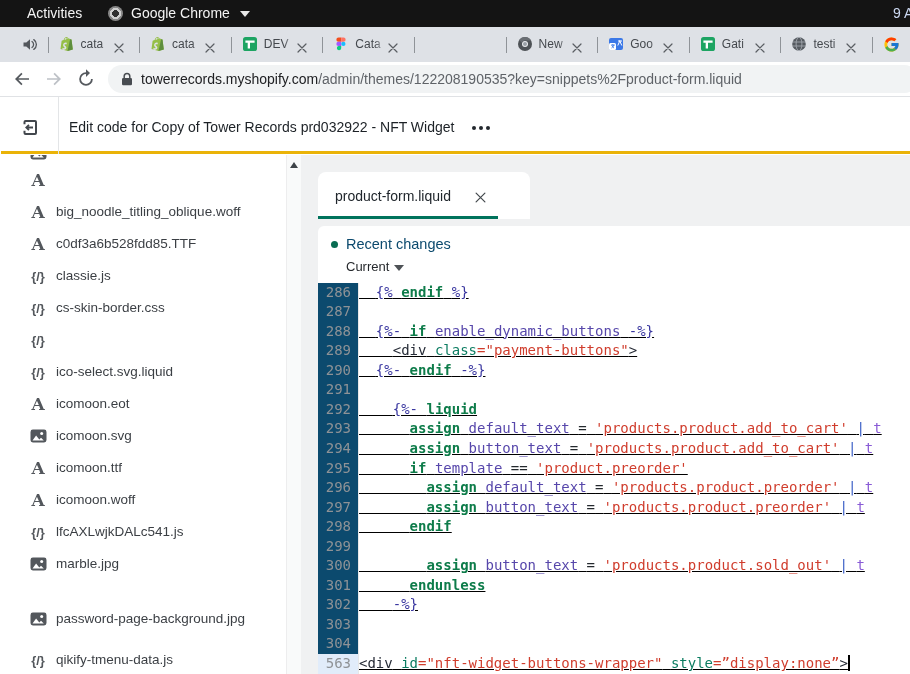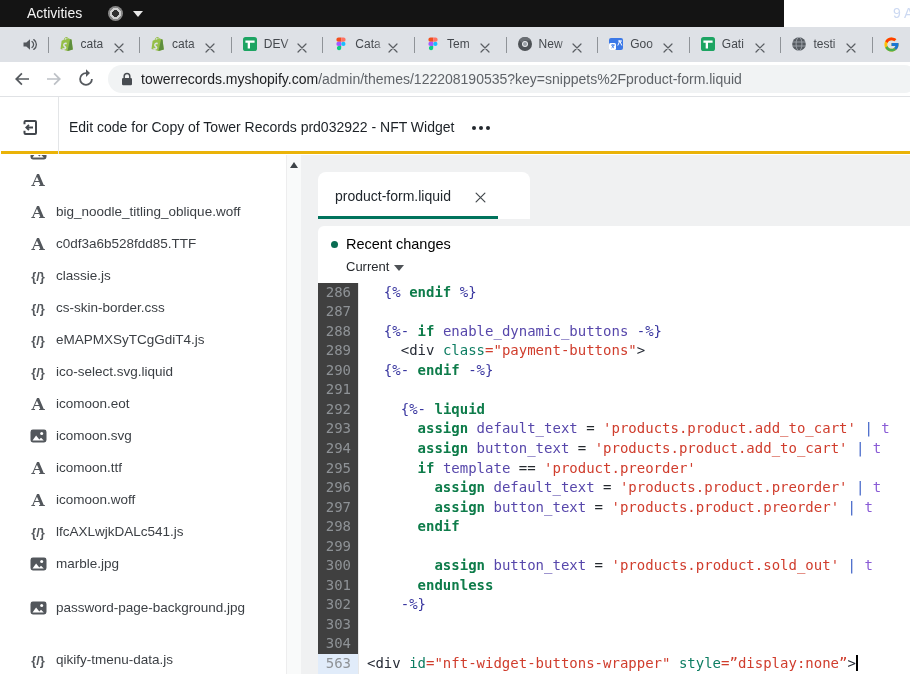--- a/index.html
+++ b/index.html
@@ -1,21 +1,21 @@
 <!DOCTYPE html>
 <html><head>
 <meta charset="utf-8">
 <style>
   * { margin:0; padding:0; box-sizing:border-box; }
   html,body { width:910px; height:674px; overflow:hidden; }
   body { font-family:"Liberation Sans", sans-serif; position:relative; background:#fff; }
   .abs { position:absolute; }
 
   
-  #gnome-bar { left:0; top:0; width:784px; height:27px; background:#141414; color:#f4f4f4; font-size:14px; }
+  #gnome-bar { left:0; top:0; width:910px; height:27px; background:#141414; color:#f4f4f4; font-size:14px; }
   #gnome-activities { left:27px; top:0; height:27px; line-height:27px; }
   #gnome-app { left:108px; top:0; height:27px; line-height:27px; display:flex; align-items:center; gap:8px; }
   #gnome-app .caret-down { width:0; height:0; border-left:5px solid transparent; border-right:5px solid transparent; border-top:6px solid #e8e8e8; margin-left:2px; }
   #gnome-clock { left:893px; top:0; width:30px; height:27px; line-height:27px; color:#ccd9f2; overflow:hidden; white-space:nowrap; }
   .chrome-mono-icon { width:15px; height:15px; border-radius:50%; background:radial-gradient(circle at 50% 50%, #303030 0 3.4px, #cfcfcf 3.4px 5.6px, #888 5.6px 7.5px); }
 
   
   #tabstrip { left:0; top:27px; width:910px; height:35px; background:#dee1e6; }
   .tab { position:absolute; top:0; height:35px; }
   .tab-divider { position:absolute; top:10px; width:1px; height:16px; background:#8f9398; }
@@ -54,49 +54,50 @@
   #sidebar-scrollbar { position:absolute; left:286px; top:0; width:15px; height:519px; background:#f9fafa; border-left:1px solid #ededee; }
   #sb-up { position:absolute; left:3px; top:7px; width:0; height:0; border-left:4.5px solid transparent; border-right:4.5px solid transparent; border-bottom:6px solid #3e4348; }
 
   
   #editor-tab { position:absolute; left:318px; top:17px; width:212px; height:47px; background:#fff; border-radius:8px 8px 0 0; }
   #editor-tab-label { position:absolute; left:17px; top:0; height:47px; line-height:49px; font-size:14px; color:#20262c; }
   #editor-tab-close { position:absolute; left:157px; top:17px; width:12px; height:12px; }
   #editor-tab-underline { position:absolute; left:318px; top:60.5px; width:180px; height:3.5px; background:#00735c; }
   #editor-panel { position:absolute; left:318px; top:71px; width:592px; height:448px; background:#fff; border-radius:6px 0 0 0; overflow:hidden; }
   #rc-dot { position:absolute; left:13px; top:15px; width:7px; height:7px; border-radius:50%; background:#086c52; }
-  #rc-label { position:absolute; left:28px; top:10px; font-size:14.5px; color:#000000; }
+  #rc-label { position:absolute; left:28px; top:10px; font-size:14.5px; color:#0c4a6e; }
   #rc-current { position:absolute; left:28px; top:33px; font-size:13px; color:#26292d; }
   #rc-caret { position:absolute; left:76px; top:39px; width:0; height:0; border-left:5px solid transparent; border-right:5px solid transparent; border-top:6px solid #4e5256; }
 
   
   #code-area { position:absolute; left:0; top:56.6px; width:592px; height:392px; font-family:"DejaVu Sans Mono", monospace; font-size:14px; }
   .code-line { position:absolute; left:0; width:1200px; height:19.55px; display:flex; }
-  .gutter-cell { width:41px; min-width:41px; background:#404040; border-right:1px solid #e7e7e7; color:#8e9296; text-align:right; padding-right:7px; line-height:19.55px; }
+  .gutter-cell { width:41px; min-width:41px; background:#0c4a6e; border-right:1px solid #e7e7e7; color:#8e9296; text-align:right; padding-right:7px; line-height:19.55px; }
   .gutter-cell.active { background:#e1ecfa; }
-  .code-cell { padding-left:8px; line-height:19.55px; white-space:pre; }
+  .code-cell { line-height:19.55px; white-space:pre;text-decoration:underline; }
   .tk-d { color:#3a37a0; }
   .tk-k { color:#0e7c4a; font-weight:bold; }
   .tk-v { color:#5747ab;margin-top:48px; }
   .tk-o { color:#24292e; }
   .tk-s { color:#d03d2d; }
   .tk-p { color:#3b5fc6; }
   .tk-f { color:#8a5cd6; }
   .tk-t { color:#262b36; }
   .tk-a { color:#0d7d62; }
   .tk-x { color:#24292e; }
   #caret { display:inline-block; width:2px; height:16px; background:#000; vertical-align:-3px; }
 </style>
 </head>
 <body>
 
 <div class="abs" id="gnome-bar">
   <div class="abs" id="gnome-activities">Activities</div>
   <div class="abs" id="gnome-app">
     <span class="chrome-mono-icon"></span>
+    <span>Google Chrome</span>
     <span class="caret-down"></span>
   </div>
   <div class="abs" id="gnome-clock">9 A</div>
 </div>
 
 <div class="abs" id="tabstrip">
   <span id="strip-speaker"><svg width="16" height="15" viewBox="0 0 16 15">
         <path d="M1.5 5.5h2.8L8 2.2v10.6L4.3 9.5H1.5z" fill="#53575c"></path>
         <path d="M10 4.5c1 .7 1.6 1.8 1.6 3s-.6 2.3-1.6 3M11.8 2.6c1.6 1.1 2.6 2.9 2.6 4.9s-1 3.8-2.6 4.9" stroke="#53575c" stroke-width="1.3" fill="none" stroke-linecap="round"></path>
       </svg></span>
@@ -145,34 +146,20 @@
           <circle cx="10.35" cy="7.95" r="2.15" fill="#1abcfe"></circle>
           <path d="M5.5 10.1h2.7v2.2a2.15 2.15 0 11-2.7-2.2z" fill="#0acf83"></path>
         </svg></span>
       <span class="tab-title">Cata</span>
       <span class="title-fade"></span>
       <span class="tab-close"><svg width="10" height="10" viewBox="0 0 10 10">
           <path d="M1 1l8 8M9 1l-8 8" stroke="#5a5e63" stroke-width="1.2" stroke-linecap="round"></path>
         </svg></span>
     </div>
     <span class="tab-divider" style="left: 413.98px;"></span>
-    <div class="tab" style="left: 413.98px; width: 91.62px;">
-      <span class="favicon"><svg width="16" height="16" viewBox="0 0 16 16">
-          <path d="M5.5 1.5h2.7v4.3H5.5a2.15 2.15 0 010-4.3z" fill="#f24e1e"></path>
-          <path d="M8.2 1.5h2.3a2.15 2.15 0 010 4.3H8.2z" fill="#ff7262"></path>
-          <path d="M5.5 5.8h2.7v4.3H5.5a2.15 2.15 0 010-4.3z" fill="#a259ff"></path>
-          <circle cx="10.35" cy="7.95" r="2.15" fill="#1abcfe"></circle>
-          <path d="M5.5 10.1h2.7v2.2a2.15 2.15 0 11-2.7-2.2z" fill="#0acf83"></path>
-        </svg></span>
-      <span class="tab-title">Tem</span>
-      <span class="title-fade"></span>
-      <span class="tab-close"><svg width="10" height="10" viewBox="0 0 10 10">
-          <path d="M1 1l8 8M9 1l-8 8" stroke="#5a5e63" stroke-width="1.2" stroke-linecap="round"></path>
-        </svg></span>
-    </div>
     <span class="tab-divider" style="left: 505.6px;"></span>
     <div class="tab" style="left: 505.6px; width: 91.62px;">
       <span class="favicon"><svg width="16" height="16" viewBox="0 0 16 16">
           <circle cx="8" cy="8" r="7" fill="#4e5256"></circle>
           <circle cx="8" cy="8" r="3" fill="#e8eaed"></circle>
           <path d="M8 1a7 7 0 016.1 3.6H8A3.4 3.4 0 004.9 6.7L2.1 3.9A7 7 0 018 1z" fill="#6a6e73"></path>
           <circle cx="8" cy="8" r="2" fill="#9aa0a6"></circle>
         </svg></span>
       <span class="tab-title">New</span>
       <span class="title-fade"></span>
@@ -290,21 +277,20 @@
       <div class="file-row" style="top: 105px;">
         <span class="f-ic f-ic-code">{/}</span>
         <span class="f-name">classie.js</span>
       </div>
       <div class="file-row" style="top: 137px;">
         <span class="f-ic f-ic-code">{/}</span>
         <span class="f-name">cs-skin-border.css</span>
       </div>
       <div class="file-row" style="top: 169px;">
         <span class="f-ic f-ic-code">{/}</span>
-        <span class="f-name">eMAPMXSyTCgGdiT4.js</span>
       </div>
       <div class="file-row" style="top: 201px;">
         <span class="f-ic f-ic-code">{/}</span>
         <span class="f-name">ico-select.svg.liquid</span>
       </div>
       <div class="file-row" style="top: 233px;">
         <span class="f-ic f-ic-font">A</span>
         <span class="f-name">icomoon.eot</span>
       </div>
       <div class="file-row" style="top: 265px;">
@@ -332,21 +318,21 @@
       <div class="file-row" style="top: 393px;">
         <span class="f-ic">
           <svg width="17" height="14" viewBox="0 0 17 14">
             <rect x="0.5" y="0.5" width="16" height="13" rx="2.4" fill="#53575c"></rect>
             <circle cx="11.7" cy="4.6" r="1.5" fill="#fff"></circle>
             <path d="M2.5 11.5l3.6-5 3.2 4.1 1.7-1.9 2.8 2.8z" fill="#fff"></path>
           </svg>
         </span>
         <span class="f-name">marble.jpg</span>
       </div>
-      <div class="file-row" style="top: 437px; text-align: right;">
+      <div class="file-row" style="top: 448px; text-align: right;">
         <span class="f-ic">
           <svg width="17" height="14" viewBox="0 0 17 14">
             <rect x="0.5" y="0.5" width="16" height="13" rx="2.4" fill="#53575c"></rect>
             <circle cx="11.7" cy="4.6" r="1.5" fill="#fff"></circle>
             <path d="M2.5 11.5l3.6-5 3.2 4.1 1.7-1.9 2.8 2.8z" fill="#fff"></path>
           </svg>
         </span>
         <span class="f-name">password-page-background.jpg</span>
       </div>
       <div class="file-row" style="top: 489px;">

